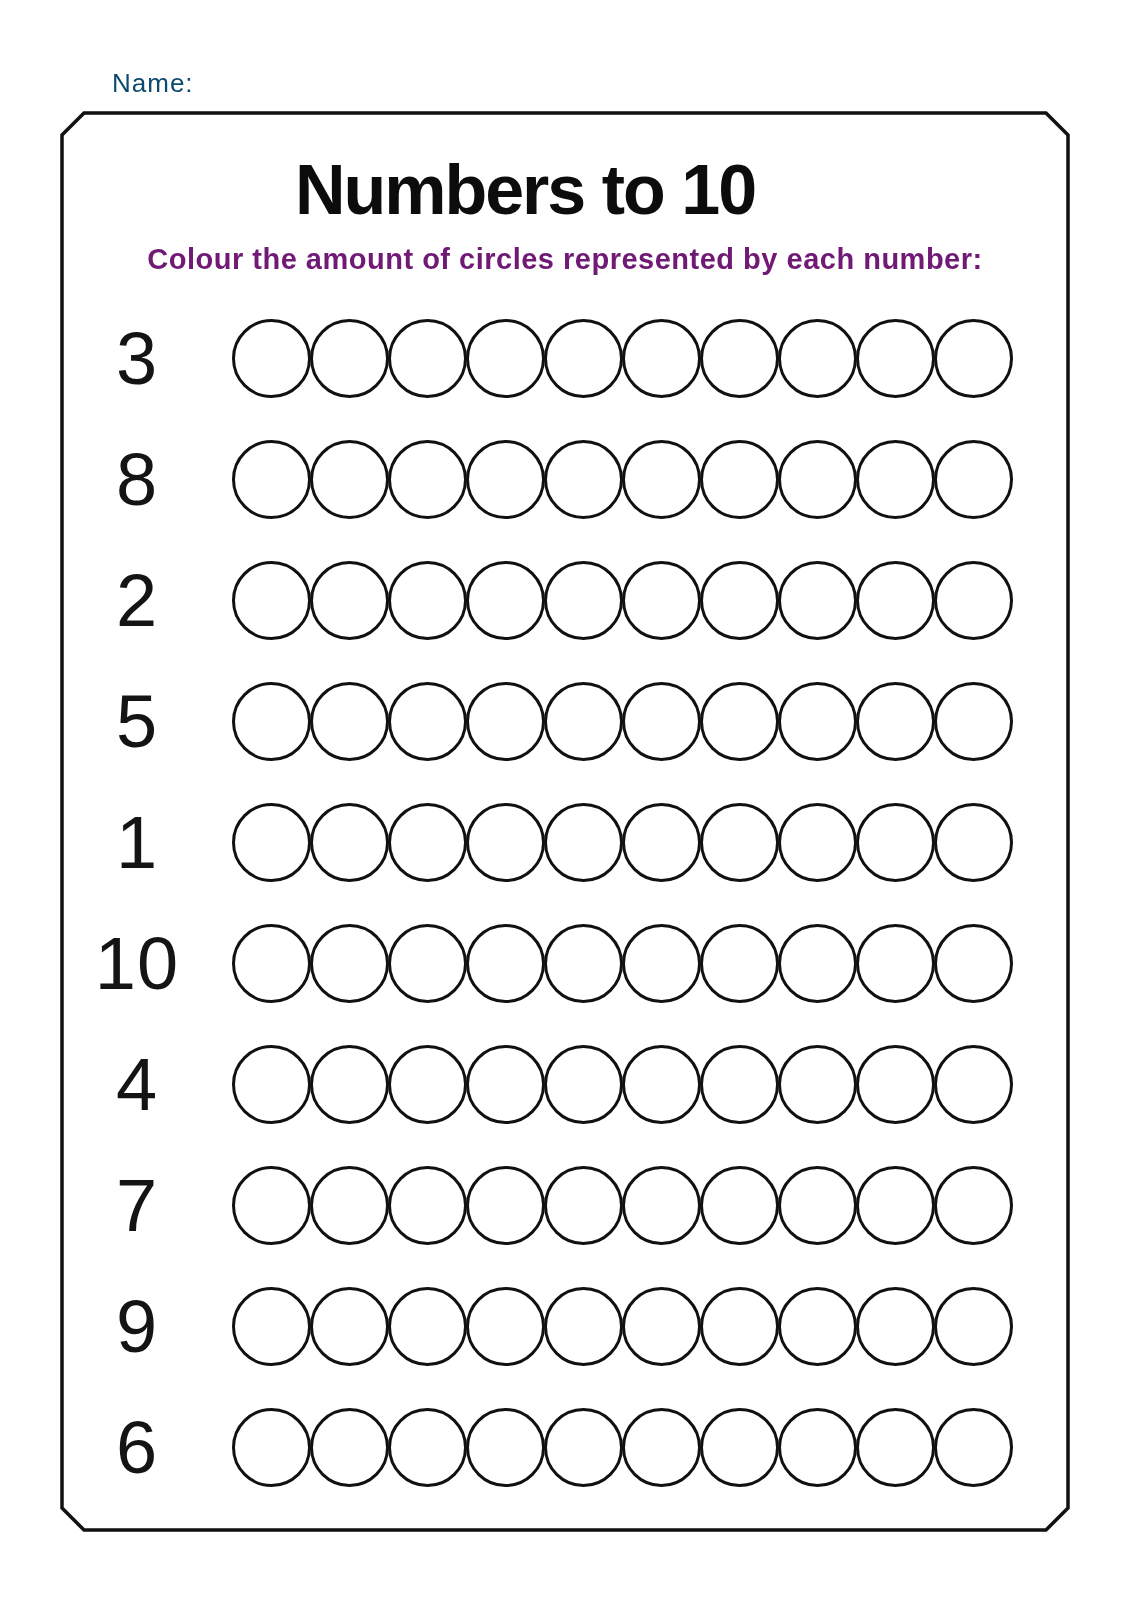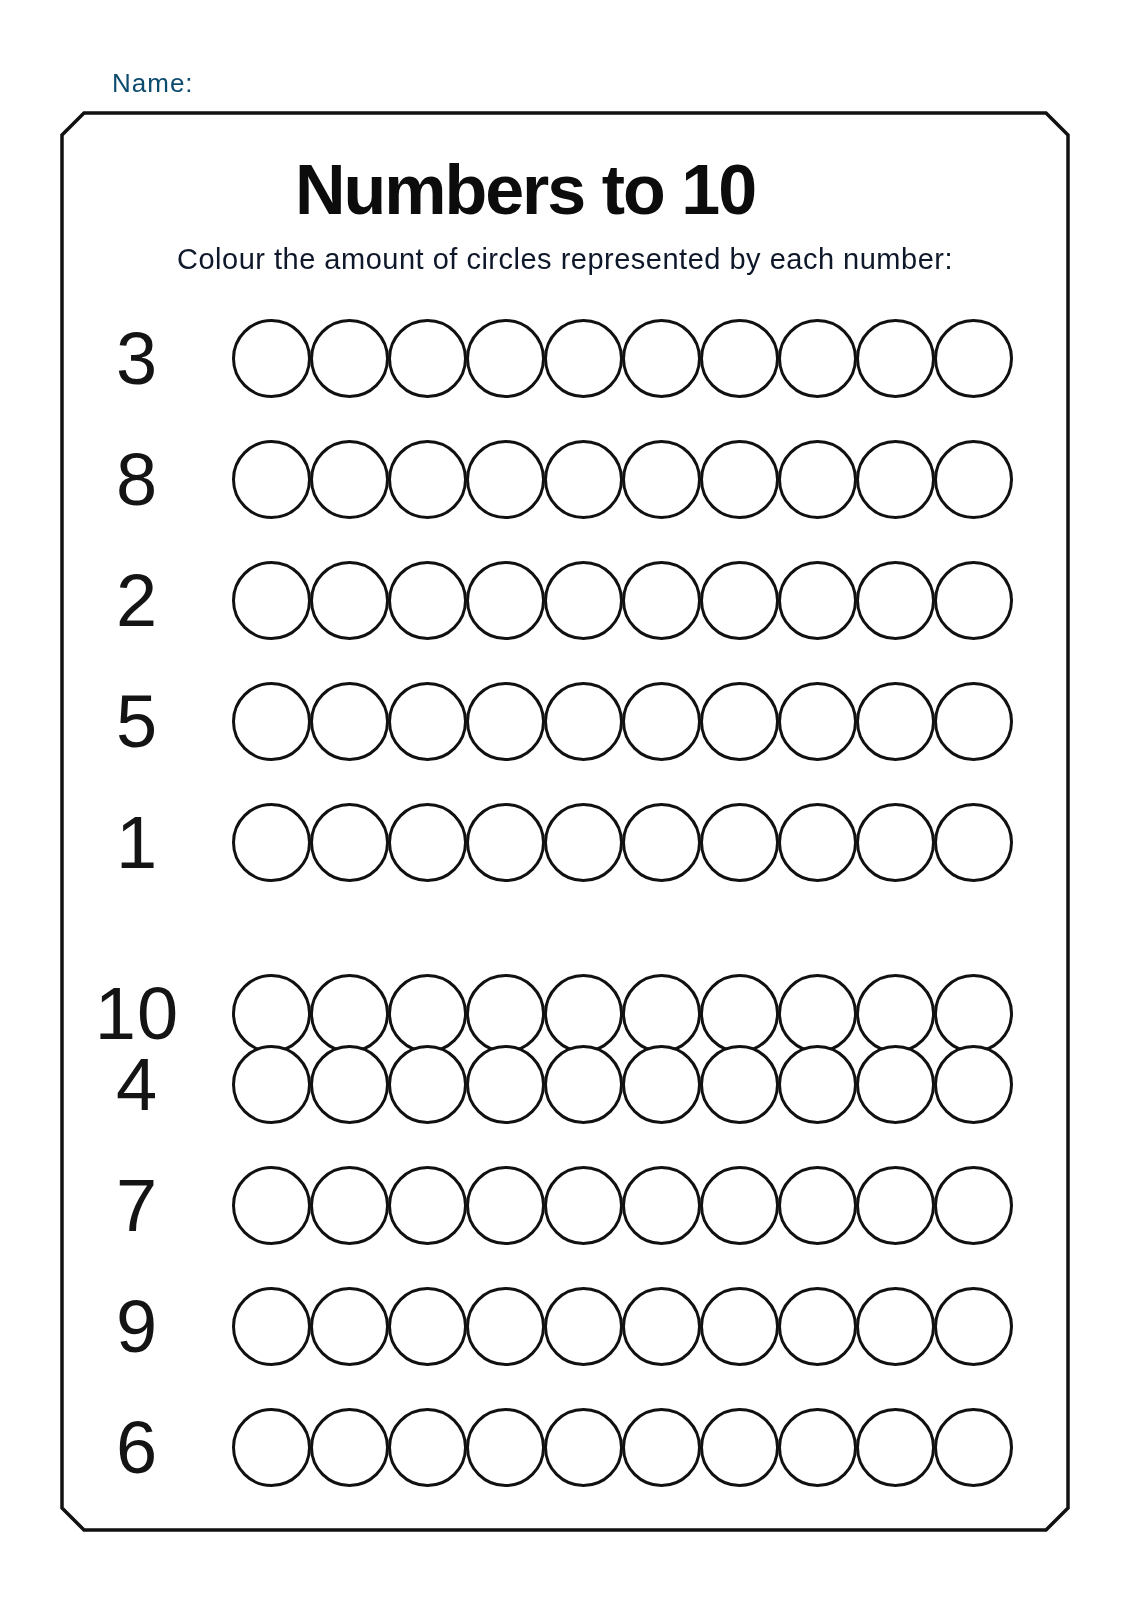--- a/index.html
+++ b/index.html
@@ -31,21 +31,22 @@
     font-weight:bold;
     letter-spacing:-2px;
     color:#0c0c0c;
   }
   .instruction{
     position:absolute;
     left:62px;top:243px;width:1006px;
     text-align:center;
     font-size:29px;
     letter-spacing:0.5px;
-    color:#0f172a;
+    color:#701a75;
+    font-weight:bold;
   }
   .rows{
     position:absolute;left:62px;top:0;width:1006px;height:1600px;
   }
   .row{
     position:absolute;left:0;width:1006px;height:122px;
   }
   .row-label{
     position:absolute;left:0;top:0;width:150px;height:122px;
     display:flex;align-items:center;justify-content:center;
@@ -152,21 +153,21 @@
           <span class="circle"></span>
           <span class="circle"></span>
           <span class="circle"></span>
           <span class="circle"></span>
           <span class="circle"></span>
           <span class="circle"></span>
           <span class="circle"></span>
           <span class="circle"></span>
         </div>
       </div>
-      <div class="row" style="top: 952px;">
+      <div class="row" style="top: 902px;">
         <div class="row-label">10</div>
         <div class="circle-row">
           <span class="circle"></span>
           <span class="circle"></span>
           <span class="circle"></span>
           <span class="circle"></span>
           <span class="circle"></span>
           <span class="circle"></span>
           <span class="circle"></span>
           <span class="circle"></span>

